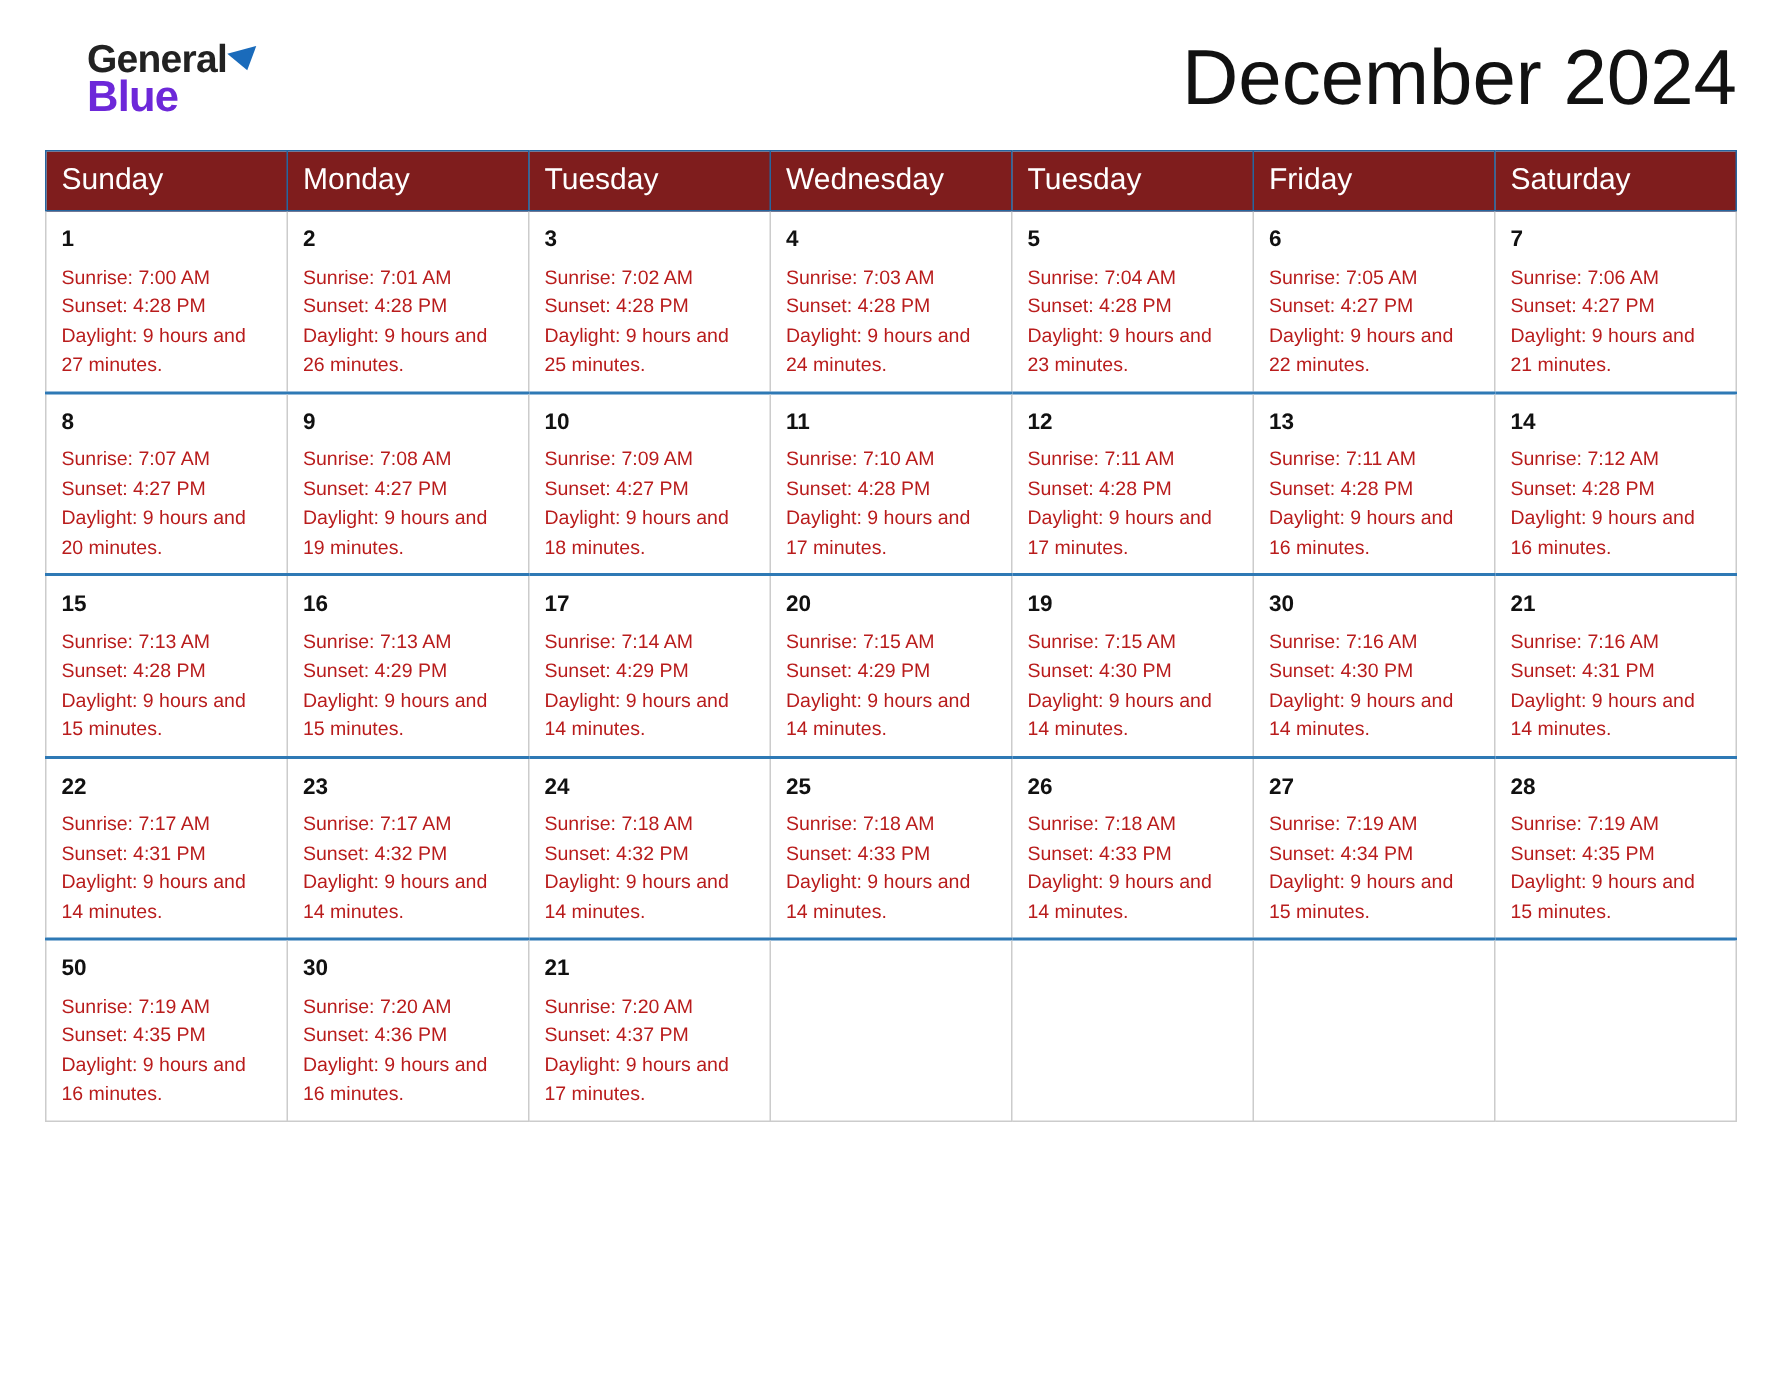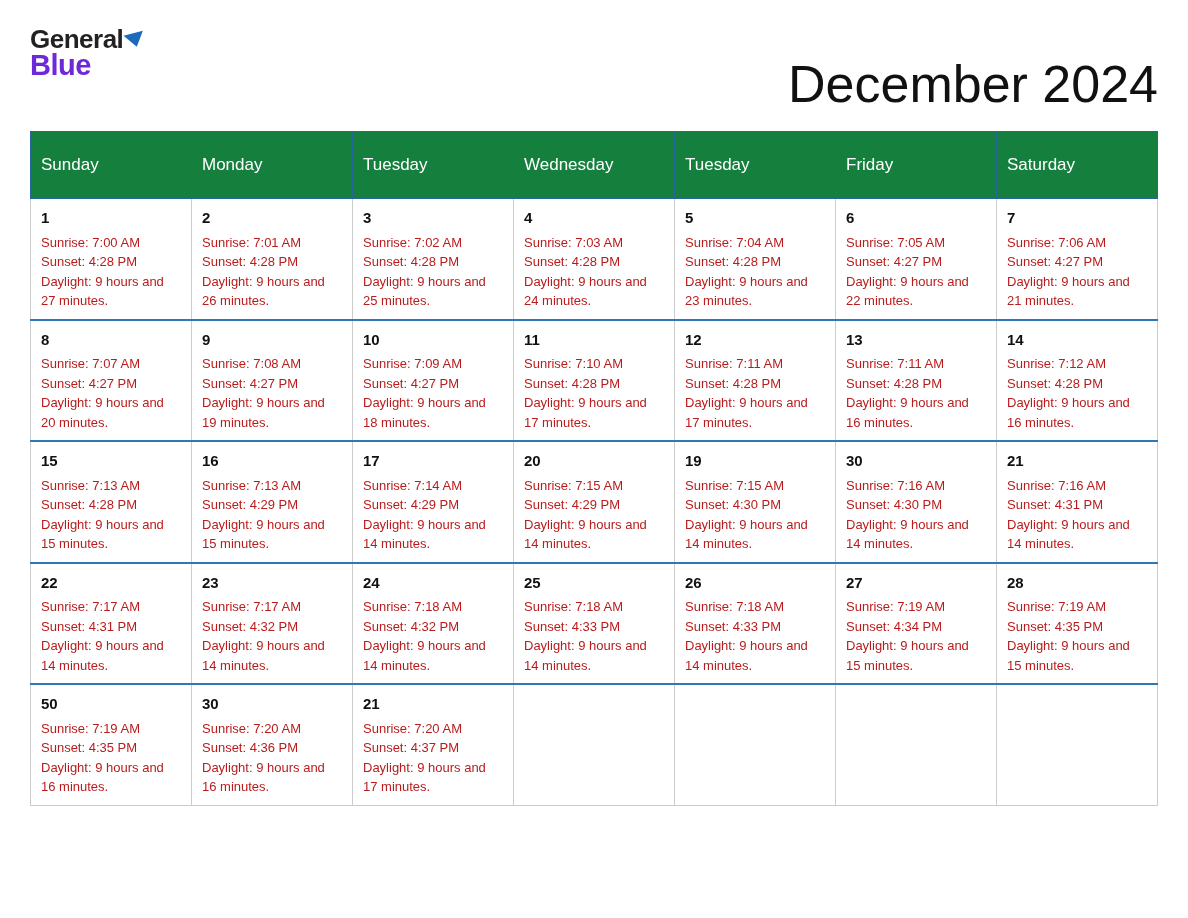--- a/index.html
+++ b/index.html
@@ -16,20 +16,21 @@
     .header {
       display: flex;
       justify-content: space-between;
       align-items: flex-start;
       margin-bottom: 18px;
     }
     .logo {
       display: flex;
       flex-direction: column;
       align-items: flex-start;
+      margin-left: 28px;
     }
     .logo-general {
       font-size: 26px;
       font-weight: bold;
       color: #222;
       letter-spacing: -0.5px;
     }
     .logo-blue {
       font-size: 29px;
       font-weight: bold;
@@ -42,46 +43,45 @@
       width: 0;
       height: 0;
       border-left: 10px solid transparent;
       border-right: 10px solid transparent;
       border-top: 14px solid #1a6bbb;
       transform: rotate(-15deg);
       margin-left: 2px;
       vertical-align: middle;
     }
     .title-block {
-      margin-top: 32px;
     }
     .month-year {
       font-size: 52px;
       font-weight: normal;
       color: #111;
       line-height: 1.1;
     }
     .location {
       font-size: 20px;
       color: #444;
       margin-top: 4px;
     }
 
     
     .calendar-table {
       width: 100%;
       border-collapse: collapse;
       border: 1px solid #ccc;
     }
     .calendar-table th {
-      background-color: #15803d;
+      background-color: #7f1d1d;
       color: #fff;
-      font-size: 17px;
+      font-size: 20px;
       font-weight: normal;
-      padding: 23px 10px;
+      padding: 8px 10px;
       text-align: left;
       border: 1px solid #2566a0;
     }
     .calendar-table td {
       vertical-align: top;
       padding: 8px 10px;
       border: 1px solid #ccc;
       width: calc(100% / 7);
       font-size: 13px;
       line-height: 1.5;

